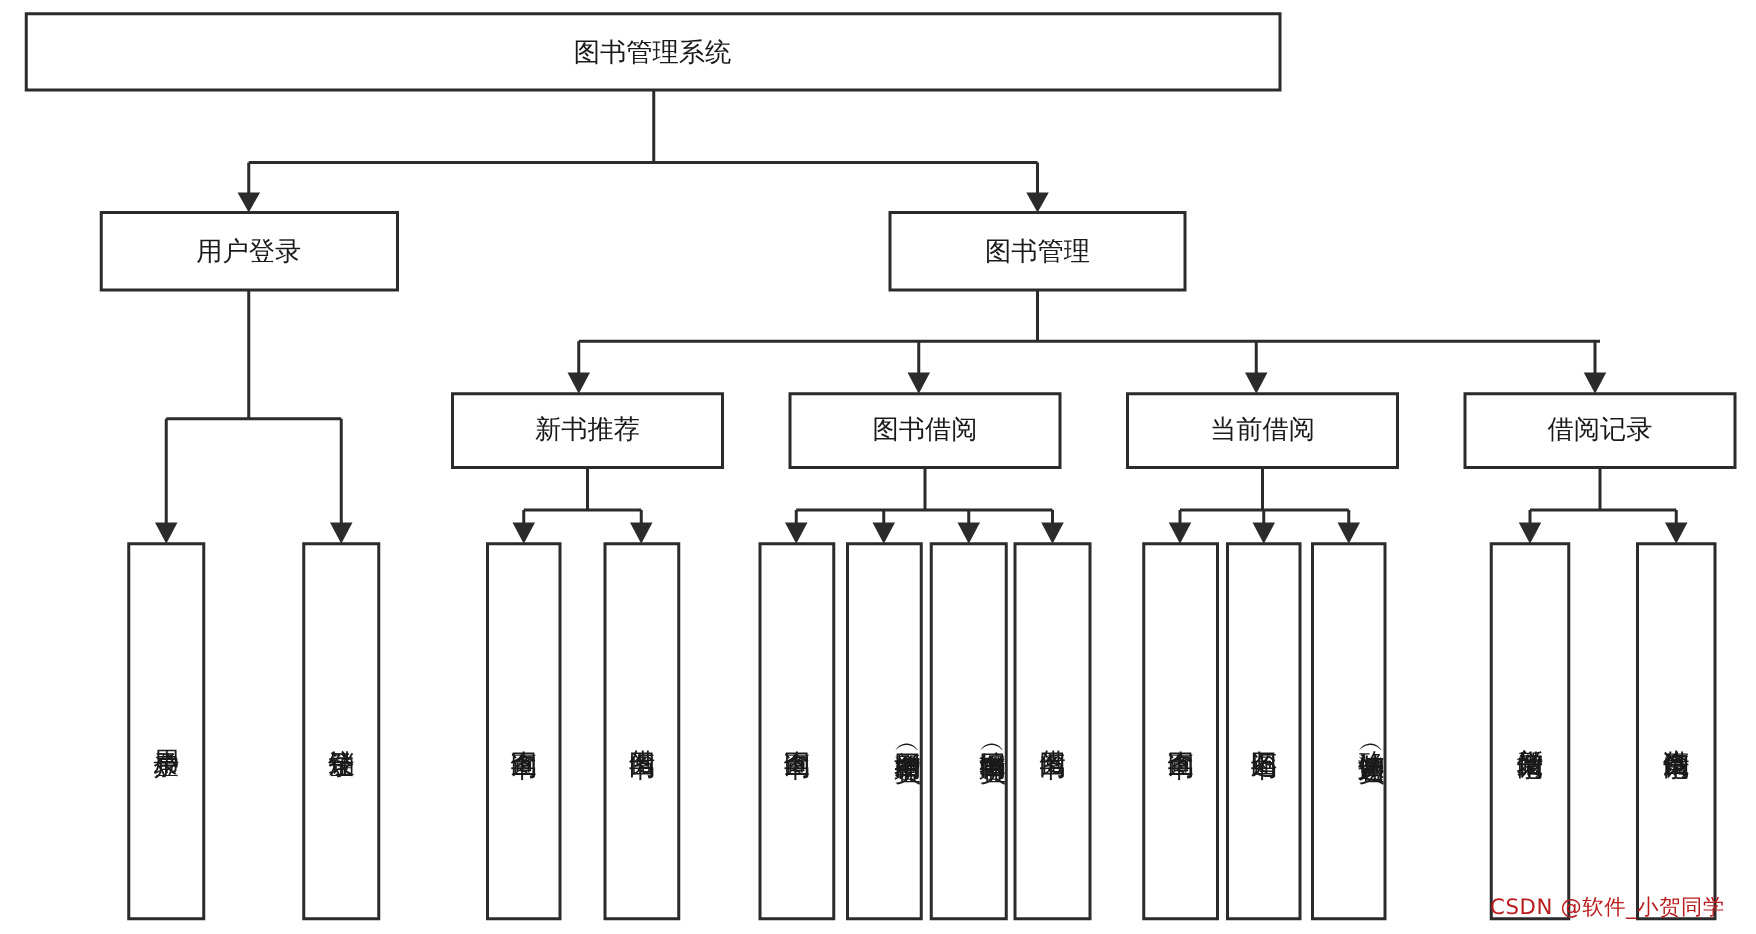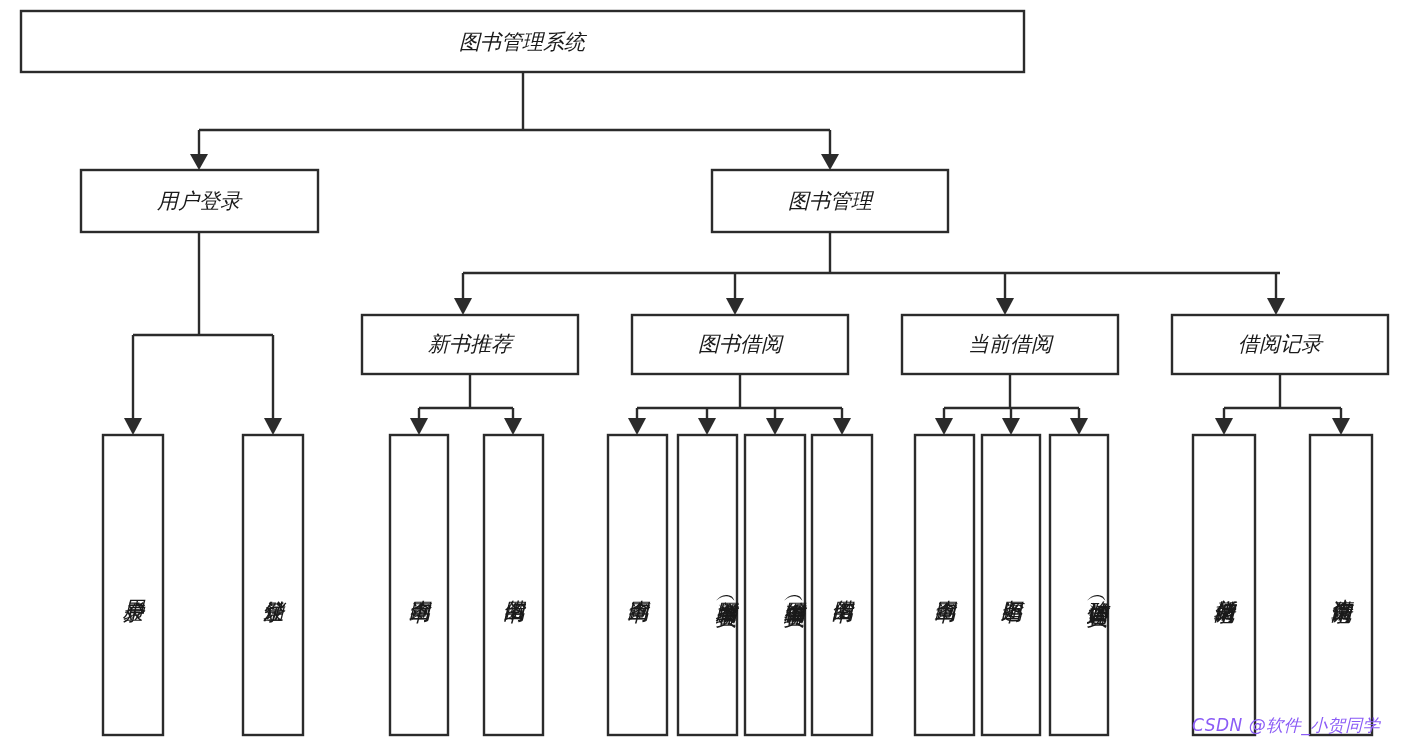--- a/index.html
+++ b/index.html
@@ -11,21 +11,20 @@
     width: 1405px;
     height: 747px;
     font-family: "DejaVu Sans", "Liberation Sans", sans-serif;
     overflow: hidden;
   }
   #diagram-root {
     position: relative;
     width: 1405px;
     height: 747px;
     background: #ffffff;
-    font-style: italic;
   }
   svg#flow {
     position: absolute;
     top: 0;
     left: 0;
     width: 1405px;
     height: 747px;
     display: block;
   }
   .node-box {
@@ -67,21 +66,21 @@
   }
   .leaf-label.centered {
     align-items: center;
   }
   .watermark {
     position: absolute;
     left: 1192px;
     top: 714px;
     font-family: "DejaVu Sans", "Liberation Sans", sans-serif;
     font-size: 17px;
-    color: #8b5cf6;
+    color: #b91c1c;
     white-space: nowrap;
     letter-spacing: 0.5px;
   }
 </style>
 </head>
 <body>
 
 <div id="diagram-root">
 
   <svg id="flow" viewBox="0 0 1405 747">

